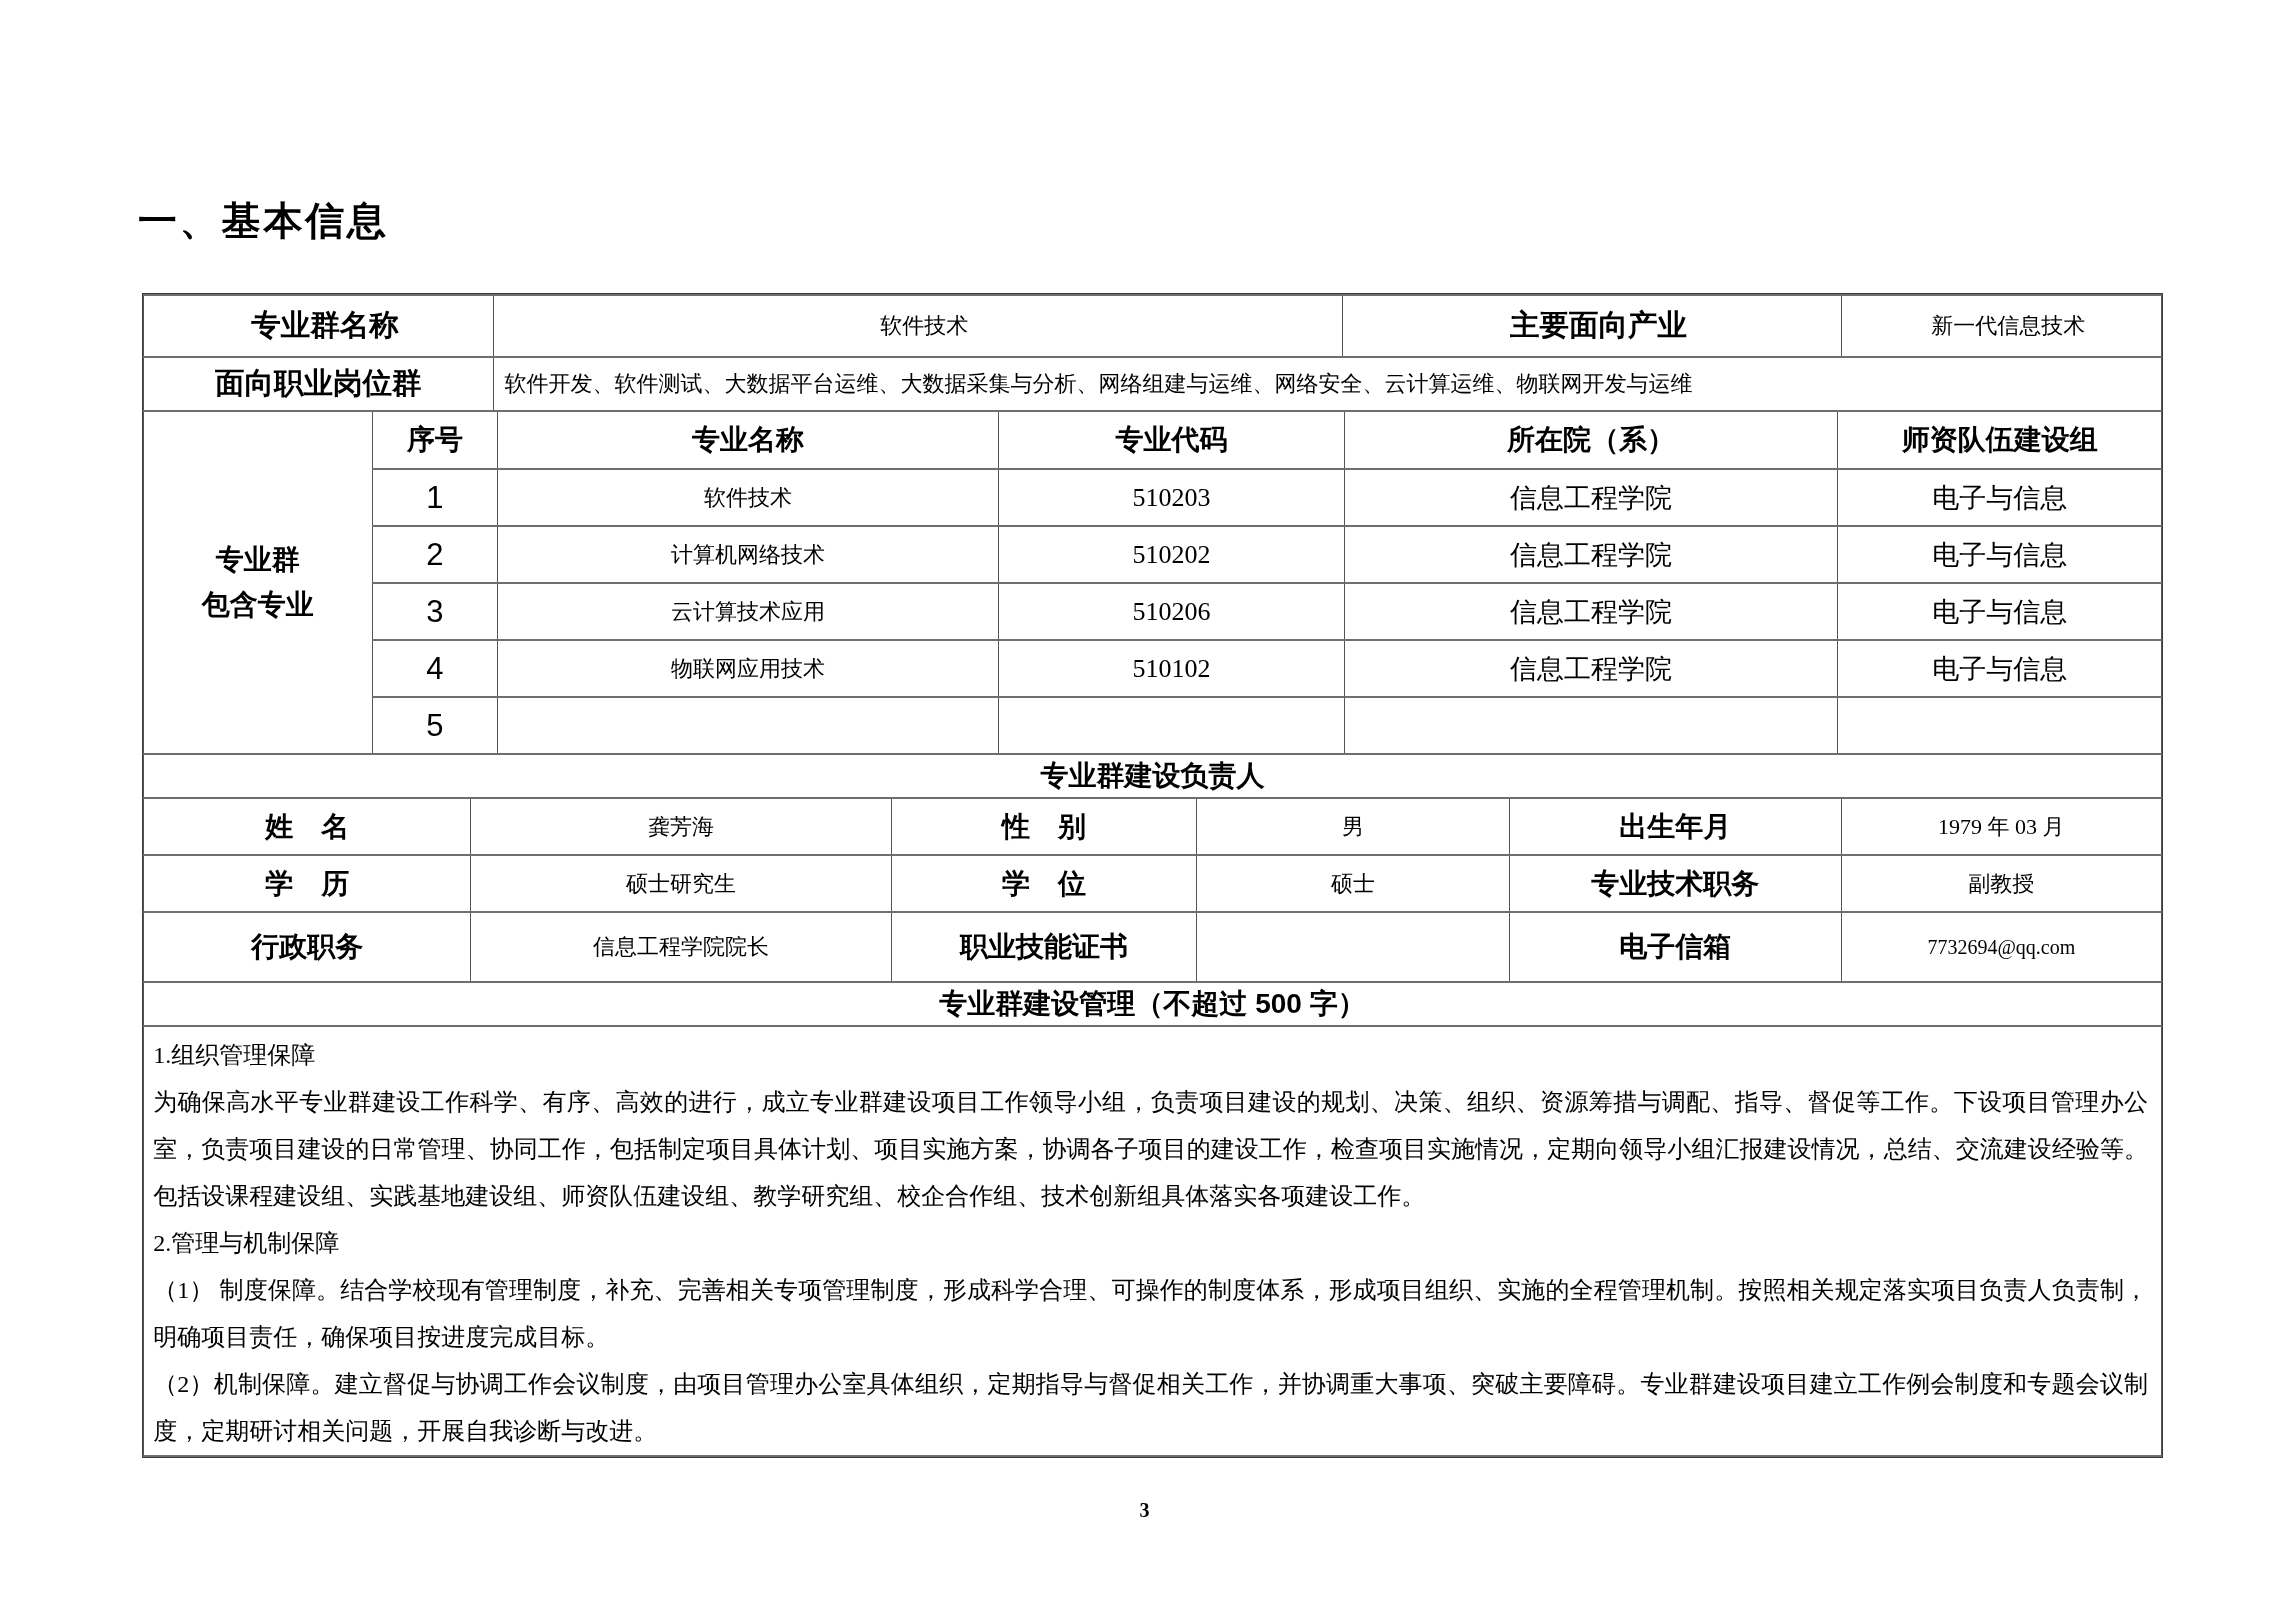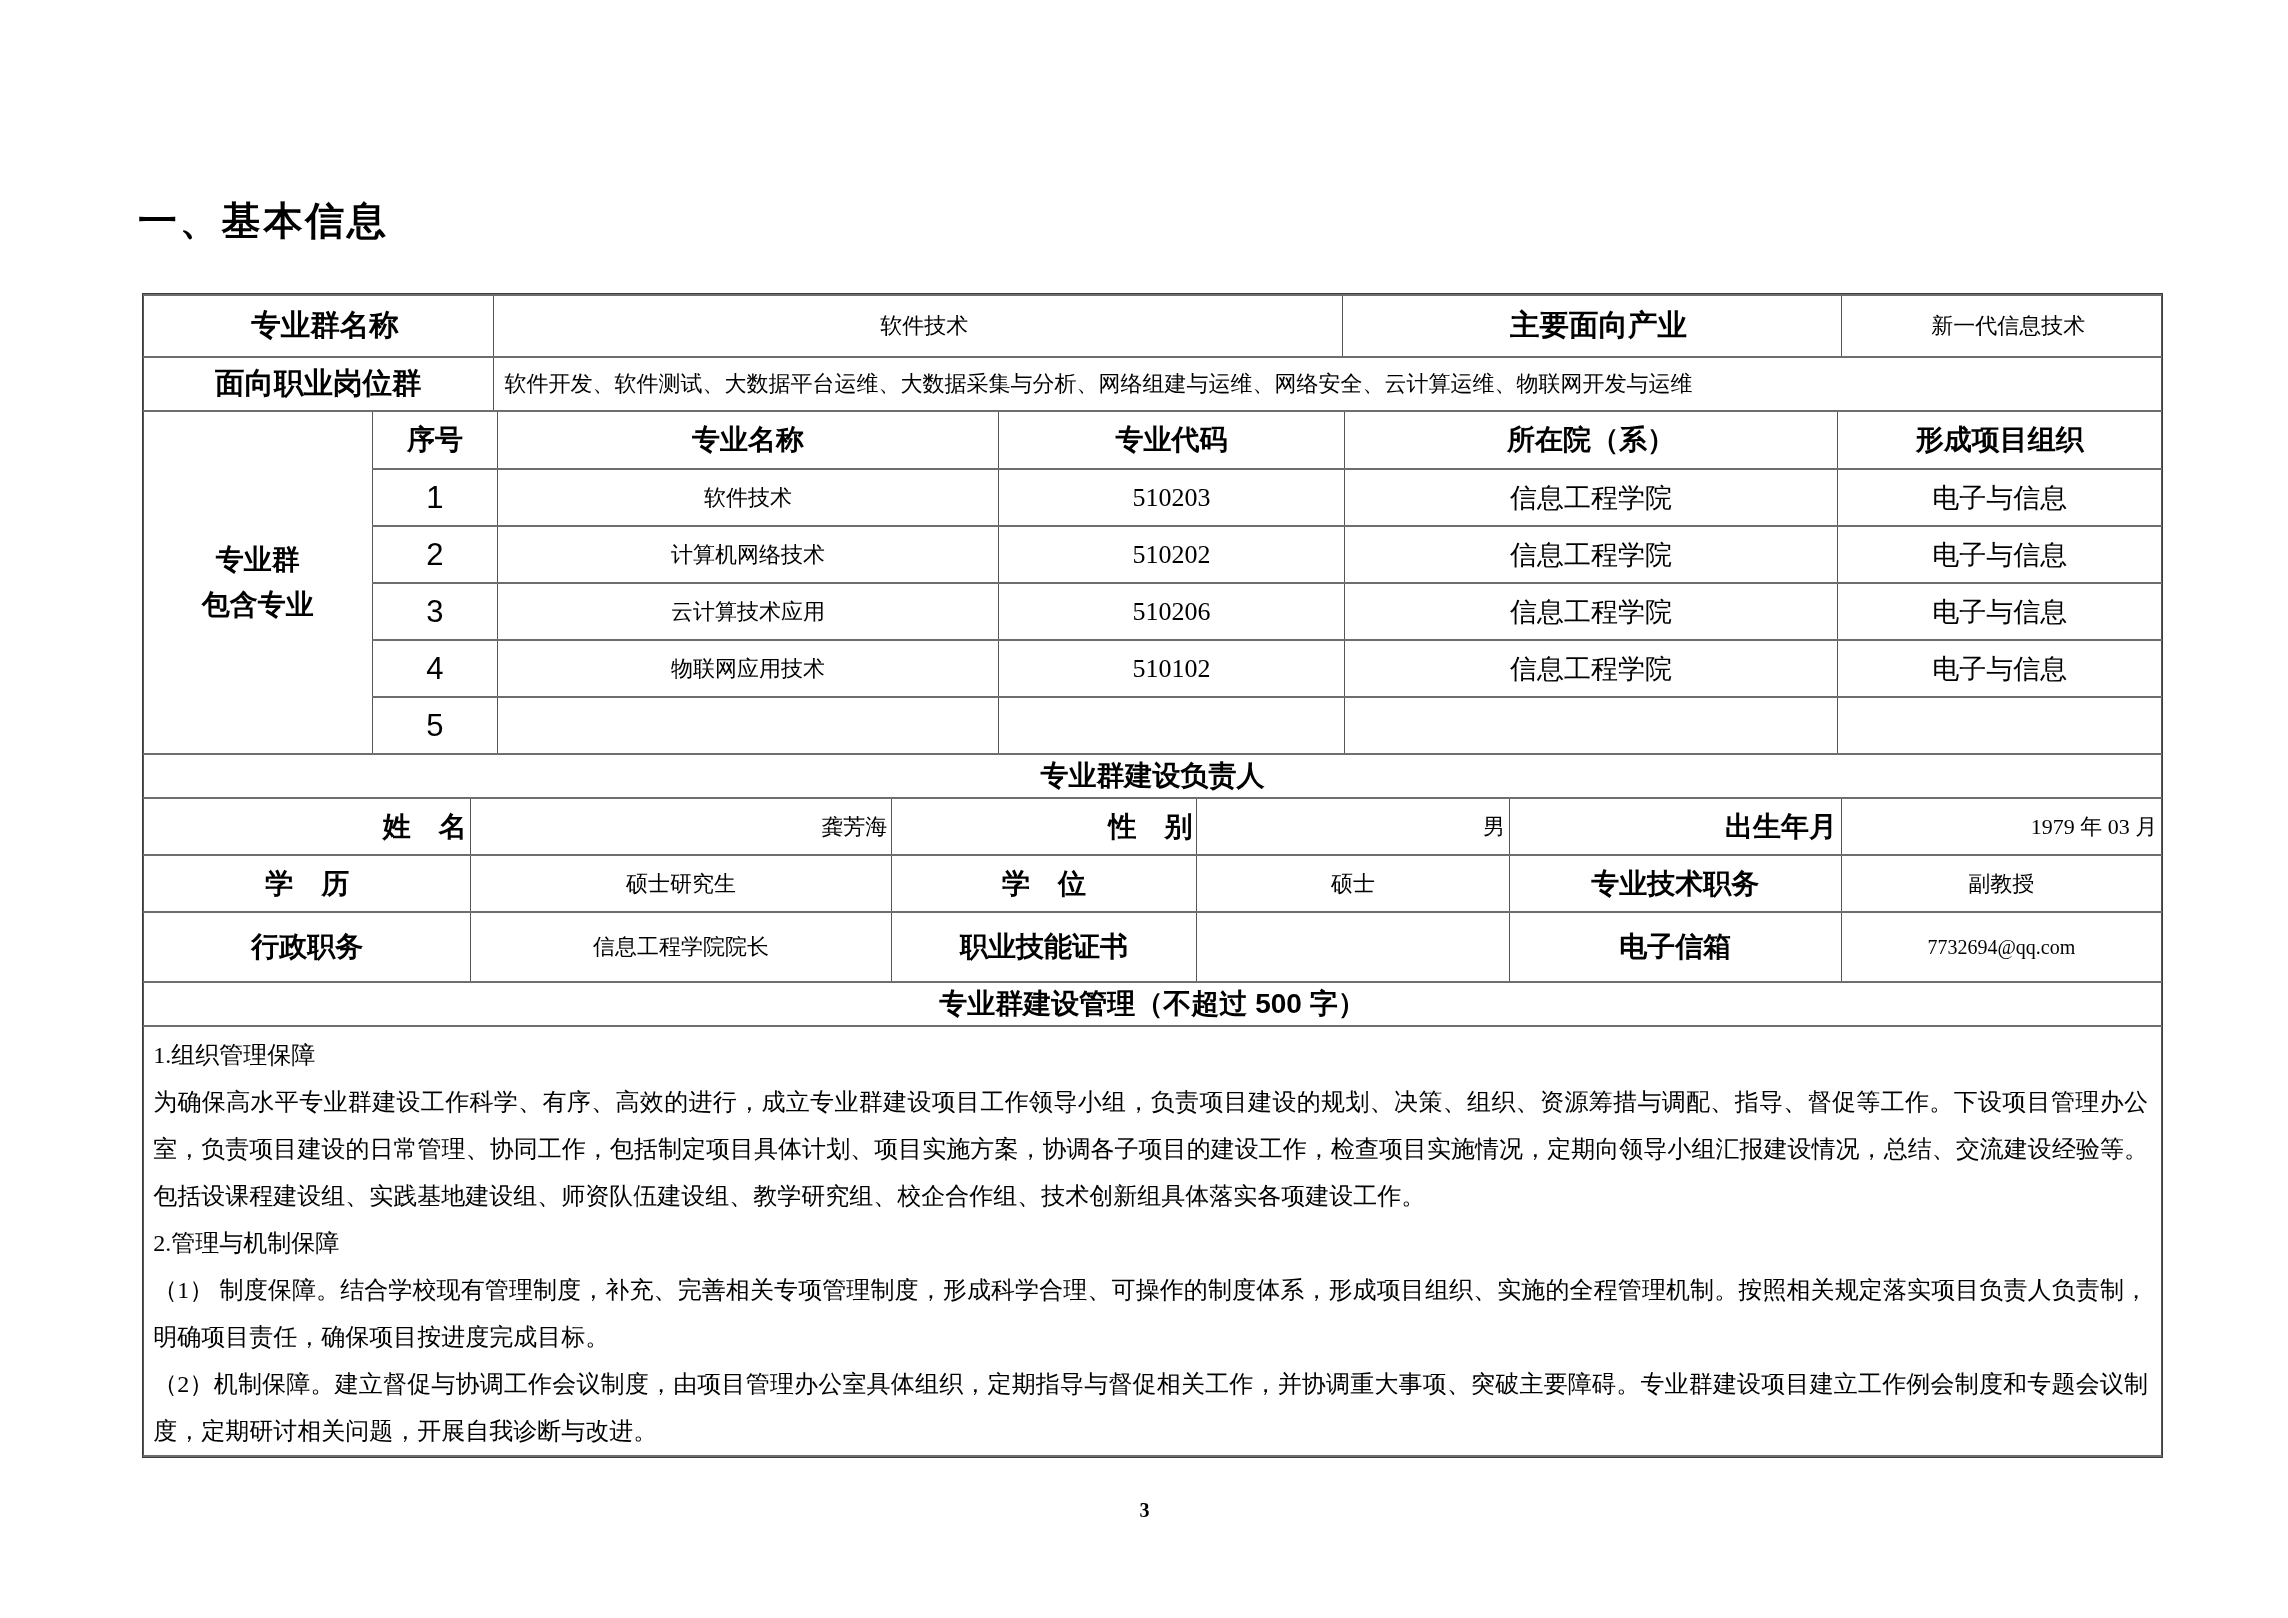--- a/index.html
+++ b/index.html
@@ -33,21 +33,21 @@
   .code  { font-family: "Liberation Serif", serif; font-size: 26px; }
   .plain { font-size: 27px; font-weight: normal; border-radius: 21px; }
   .num   { font-size: 31px; font-weight: normal; }
   .left  { text-align: left; padding-left: 11px; padding-right: 7px; }
 
   .t1 .row-a td { height: 62px; padding-left: 17px; }
   .t1 .row-b td { height: 54px; }
   .t2 .hdr td   { height: 58px; }
   .t2 .dr td    { height: 57px; }
   .t3 td        { height: 41px; }
-  .t4 .ra td    { height: 57px; text-align: right; }
+  .t4 .ra td    { height: 57px; }
   .t4 .rb td    { height: 57px; }
   .t4 .rc td    { height: 70px; text-align: center; }
   .t5 .hdr td   { height: 43px; }
 
   .grp-cell { font-weight: bold; font-size: 28px; line-height: 1.6; }
 
   .mgmt-cell {
     height: 425px; vertical-align: top; text-align: left;
     padding: 4.6px 13px 0 9.2px;
   }
@@ -103,21 +103,21 @@
     <tbody>
         <tr class="hdr">
       <td class="grp-cell" rowspan="6">
         <div>专业群</div>
         <div>包含专业</div>
       </td>
       <td class="lbl">序号</td>
       <td class="lbl">专业名称</td>
       <td class="lbl">专业代码</td>
       <td class="lbl">所在院（系）</td>
-      <td class="lbl">形成项目组织</td>
+      <td class="lbl">师资队伍建设组</td>
     </tr>
     <tr class="dr">
       <td class="num">1</td>
       <td class="serif">软件技术</td>
       <td class="code">510203</td>
       <td class="plain">信息工程学院</td>
       <td class="plain">电子与信息</td>
     </tr>
     <tr class="dr">
       <td class="num">2</td>

